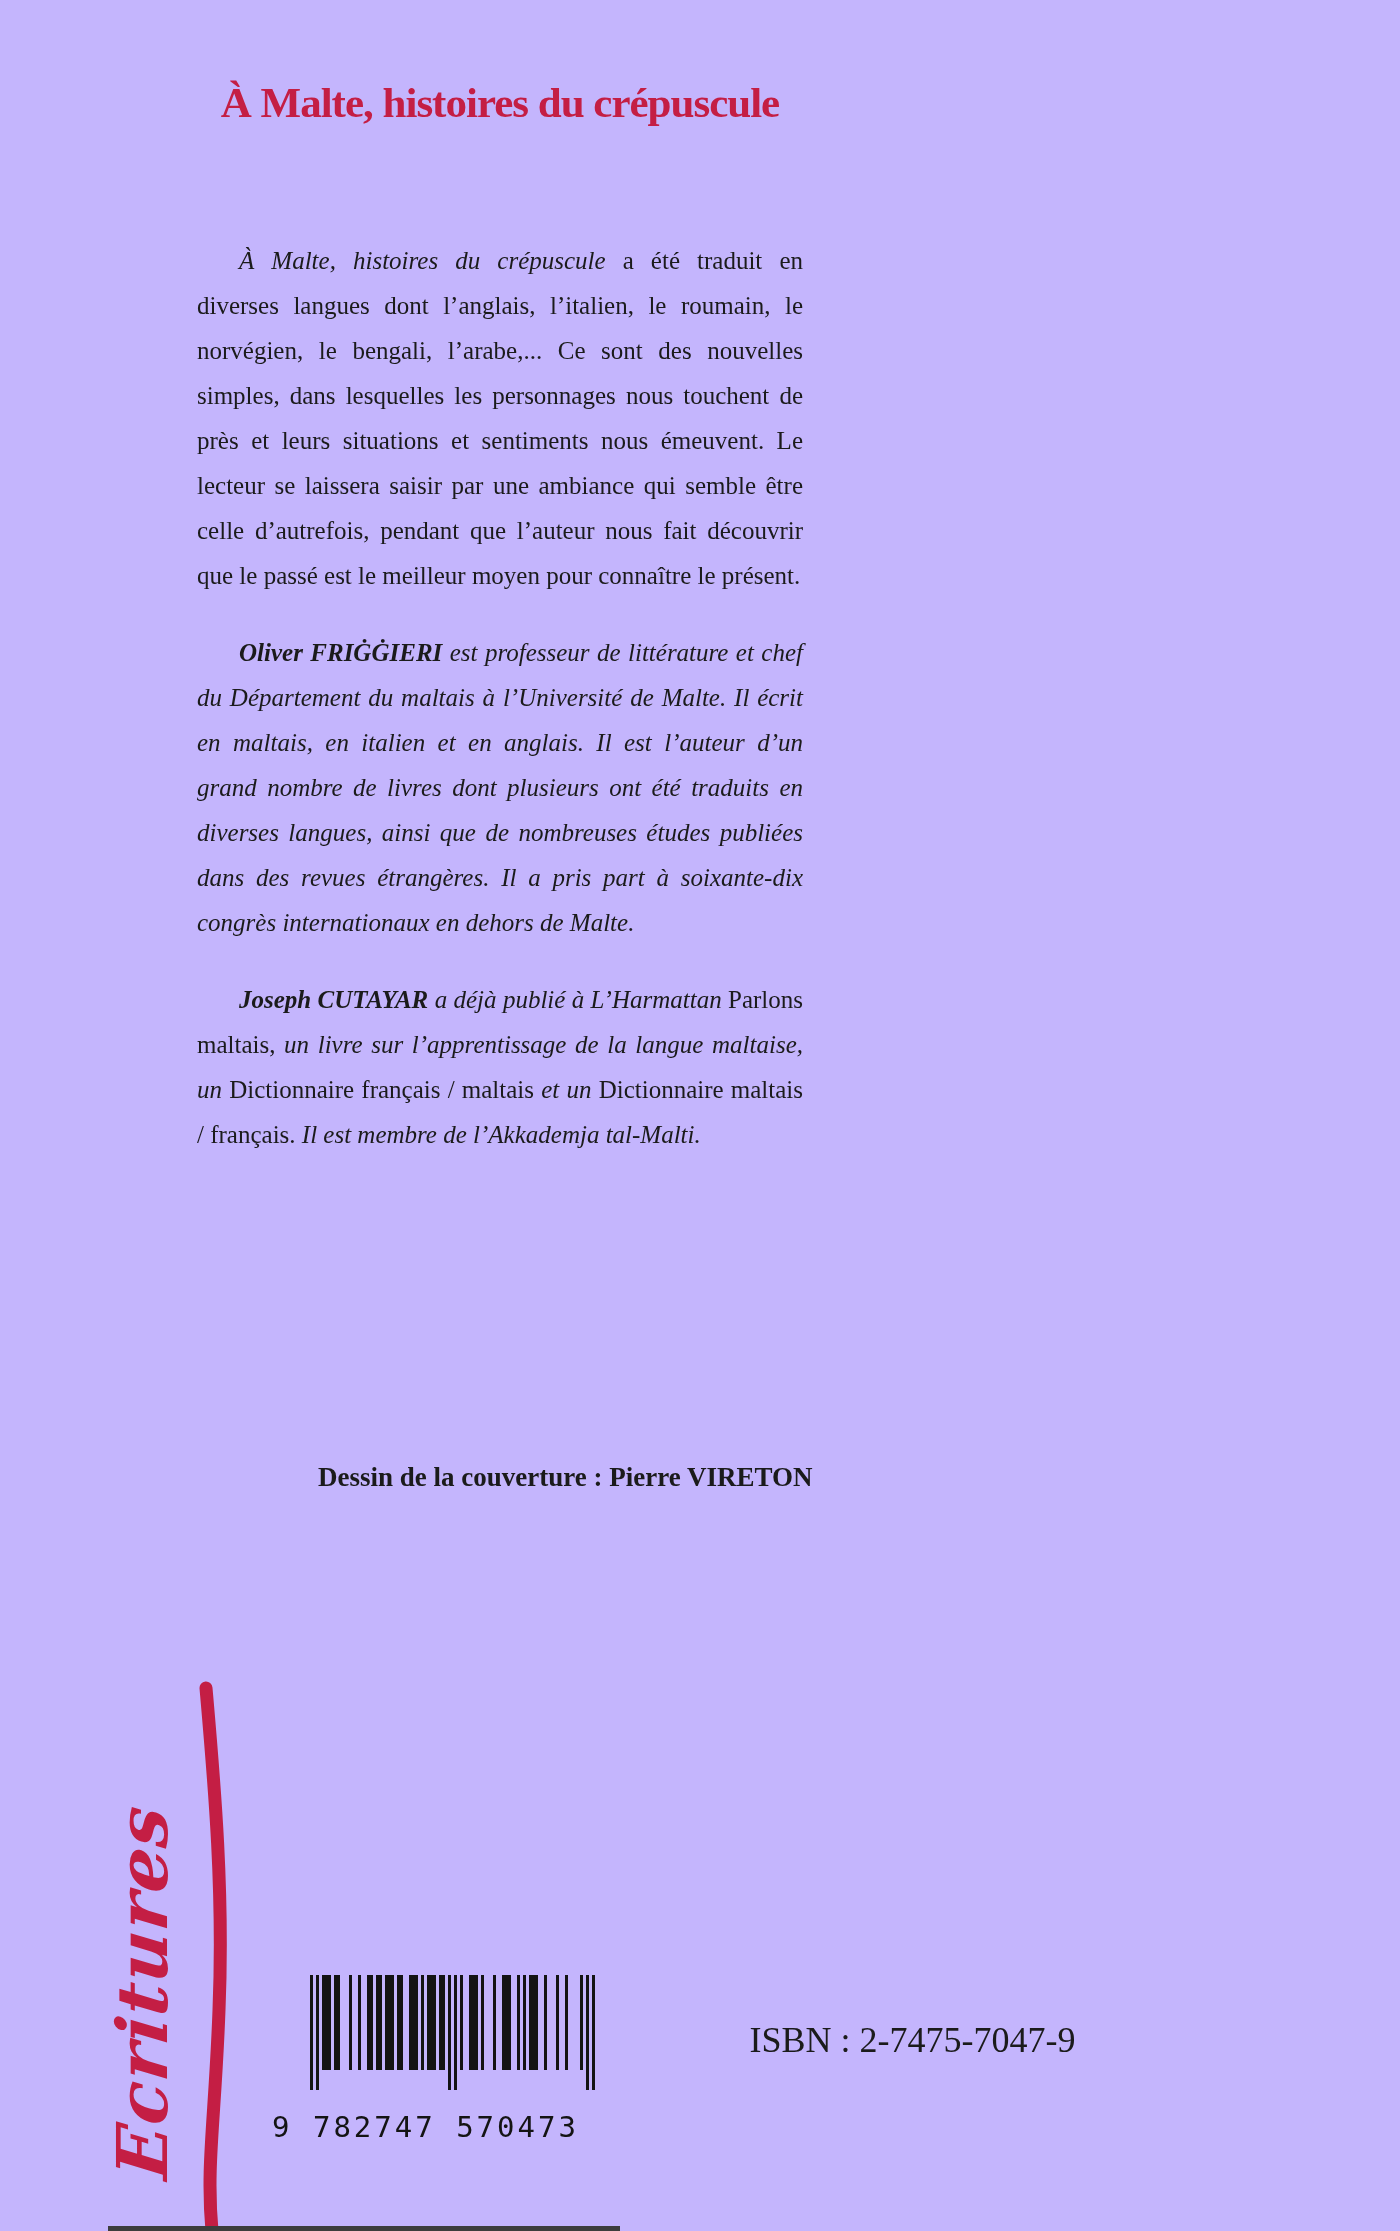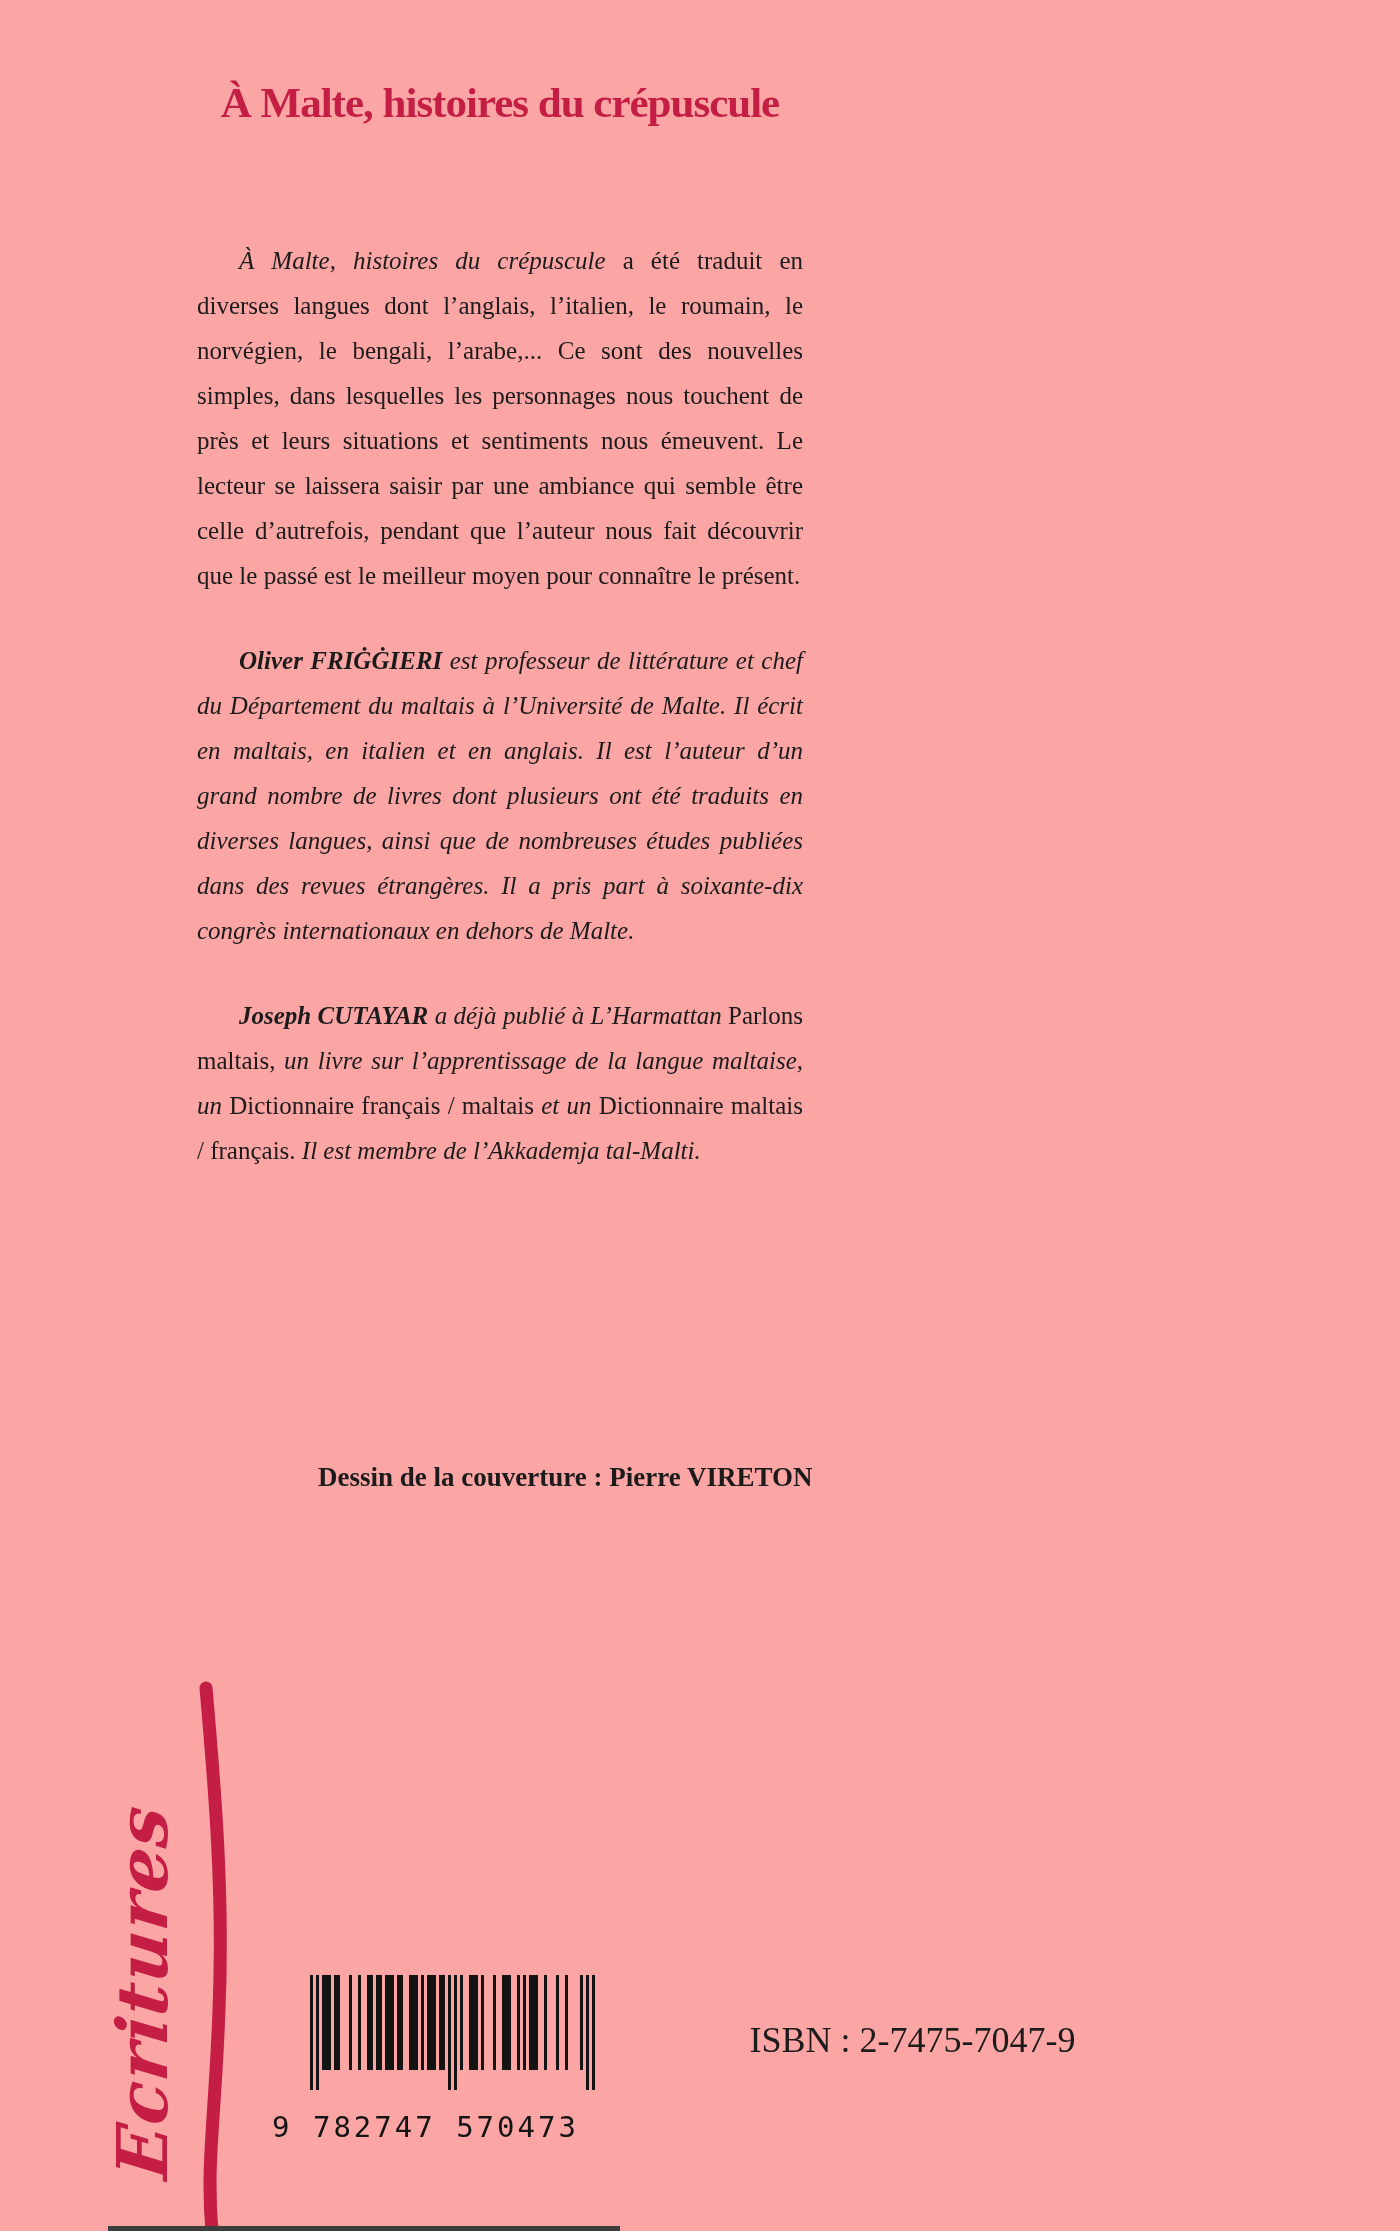--- a/index.html
+++ b/index.html
@@ -4,21 +4,21 @@
 <style>
   :root{
     --accent:#c41e44;
     --ink:#1b1b1b;
   }
   html,body{margin:0;padding:0;background:#888;}
   .page{
     position:relative;
     width:1400px;height:2231px;
     margin:0 auto;
-    background:#fca5a5;
+    background:#c4b5fd;
     overflow:hidden;
     font-family:"Liberation Serif", serif;
     color:var(--ink);
   }
   .title{
     position:absolute;
     left:197px;top:78px;width:606px;
     margin:0;
     text-align:center;
     font-size:43px;
@@ -28,21 +28,21 @@
     font-family:"Liberation Serif", serif;
   }
   .column{
     position:absolute;
     left:197px;top:238px;width:606px;
     font-size:25px;
     line-height:45px;
     text-align:justify;
   }
   .para{margin:0;text-indent:42px;}
-  .para + .para{margin-top:40px;}
+  .para + .para{margin-top:32px;}
   .seg-roman{font-style:normal;font-weight:normal;}
   .seg-italic{font-style:italic;}
   .seg-bold-italic{font-style:italic;font-weight:bold;}
   .credit{
     position:absolute;
     left:318px;top:1462px;
     font-size:27px;
     white-space:nowrap;
     font-weight:bold;
   }

